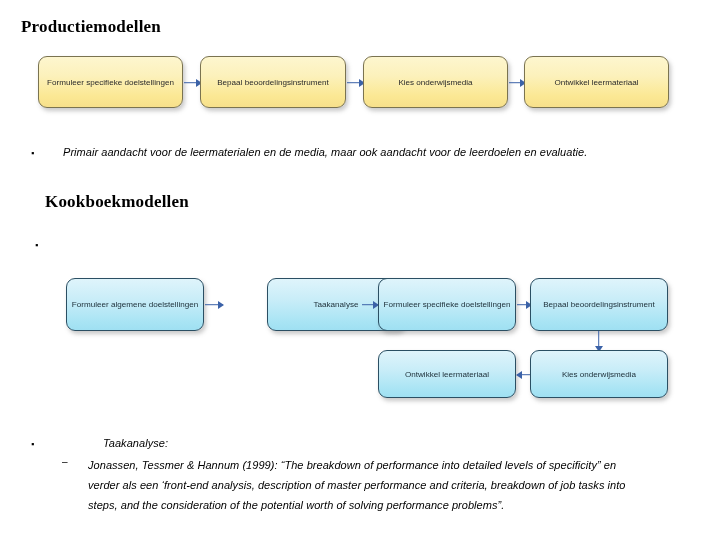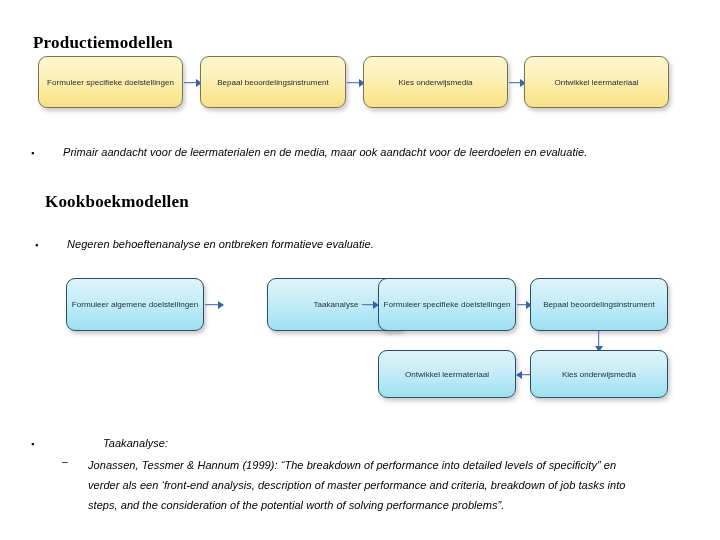--- a/index.html
+++ b/index.html
@@ -24,21 +24,21 @@
   
   .heading {
     position: absolute;
     font-family: "Liberation Serif", serif;
     font-weight: bold;
     font-size: 17px;
     letter-spacing: 0.2px;
     color: #000000;
     white-space: nowrap;
   }
-  #heading-productiemodellen { left: 33px; top: 17px; margin-top: 16px; }
+  #heading-productiemodellen { left: 21px; top: 17px; }
   #heading-kookboekmodellen  { left: 21px; top: 192px; margin-left: 24px; }
 
   
   .bullet-row {
     position: absolute;
     display: flex;
     align-items: flex-start;
   }
   .bullet-marker {
     width: 10px;
@@ -209,21 +209,20 @@
   <div class="bullet-row lvl1" id="bullet-primair">
     <span class="bullet-marker square"></span>
     <span class="bullet-text">Primair aandacht voor de leermaterialen en de media, maar ook aandacht voor de leerdoelen en evaluatie.</span>
   </div>
 
   <div class="heading" id="heading-kookboekmodellen">Kookboekmodellen</div>
 
 
   <div class="bullet-row lvl1" id="bullet-negeren">
     <span class="bullet-marker square"></span>
-    <span class="bullet-text">Negeren behoeftenanalyse en ontbreken formatieve evaluatie.</span>
   </div>
 
   <div class="flow" id="flow-cookbook">
 
     <div class="node blue" id="node-c1">
       <span>Formuleer algemene doelstellingen</span>
     </div>
     <div class="arrow-h" id="arrow-c1">
       <span class="shaft"></span>
         <span class="head"></span>

